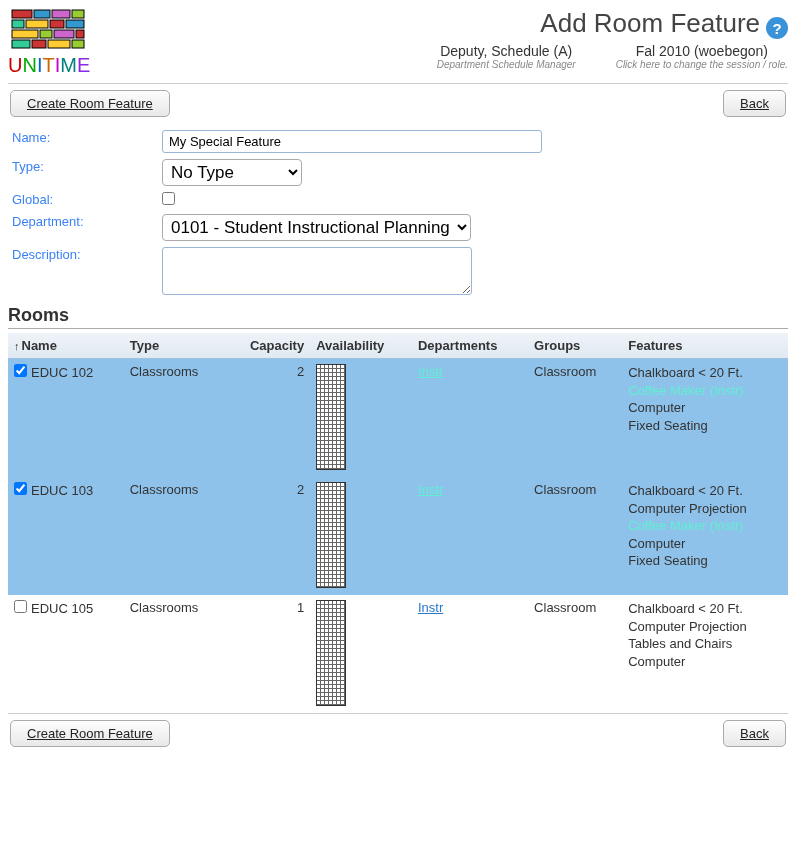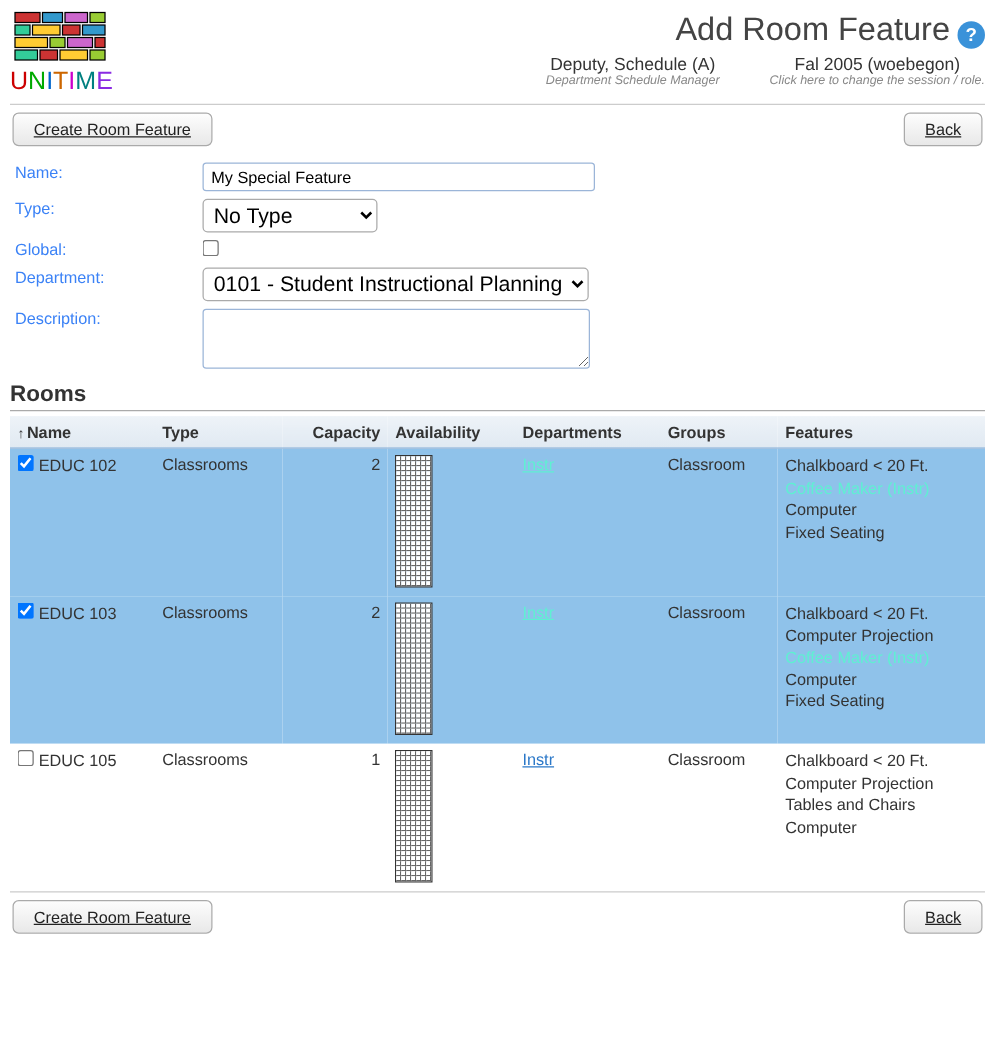--- a/index.html
+++ b/index.html
@@ -104,21 +104,21 @@
   }
   .form-table td {
     padding: 3px 4px;
     vertical-align: top;
   }
   .form-table td.label {
     width: 150px;
     color: #3b82f6;
   }
   .text-input {
-    width: 314px;
+    width: 380px;
     padding: 3px 6px;
     border: 1px solid #9bb5d8;
     border-radius: 3px;
     font-size: 13px;
   }
   .select {
     padding: 2px 4px;
     border: 1px solid #aaa;
     border-radius: 4px;
     font-size: 17px;
@@ -228,21 +228,21 @@
     <div class="page-title">
       <span>Add Room Feature</span>
       <span class="help-icon">?</span>
     </div>
     <div class="session-block">
       <div class="session-col">
         <div class="session-main">Deputy, Schedule (A)</div>
         <div class="session-sub">Department Schedule Manager</div>
       </div>
       <div class="session-col">
-        <div class="session-main">Fal 2005 (woebegon)</div>
+        <div class="session-main">Fal 2010 (woebegon)</div>
         <div class="session-sub">Click here to change the session / role.</div>
       </div>
     </div>
   </div>
 </div>
 
 <div class="btn-row">
   <button class="btn">Create Room Feature</button>
   <button class="btn">Back</button>
 </div>

